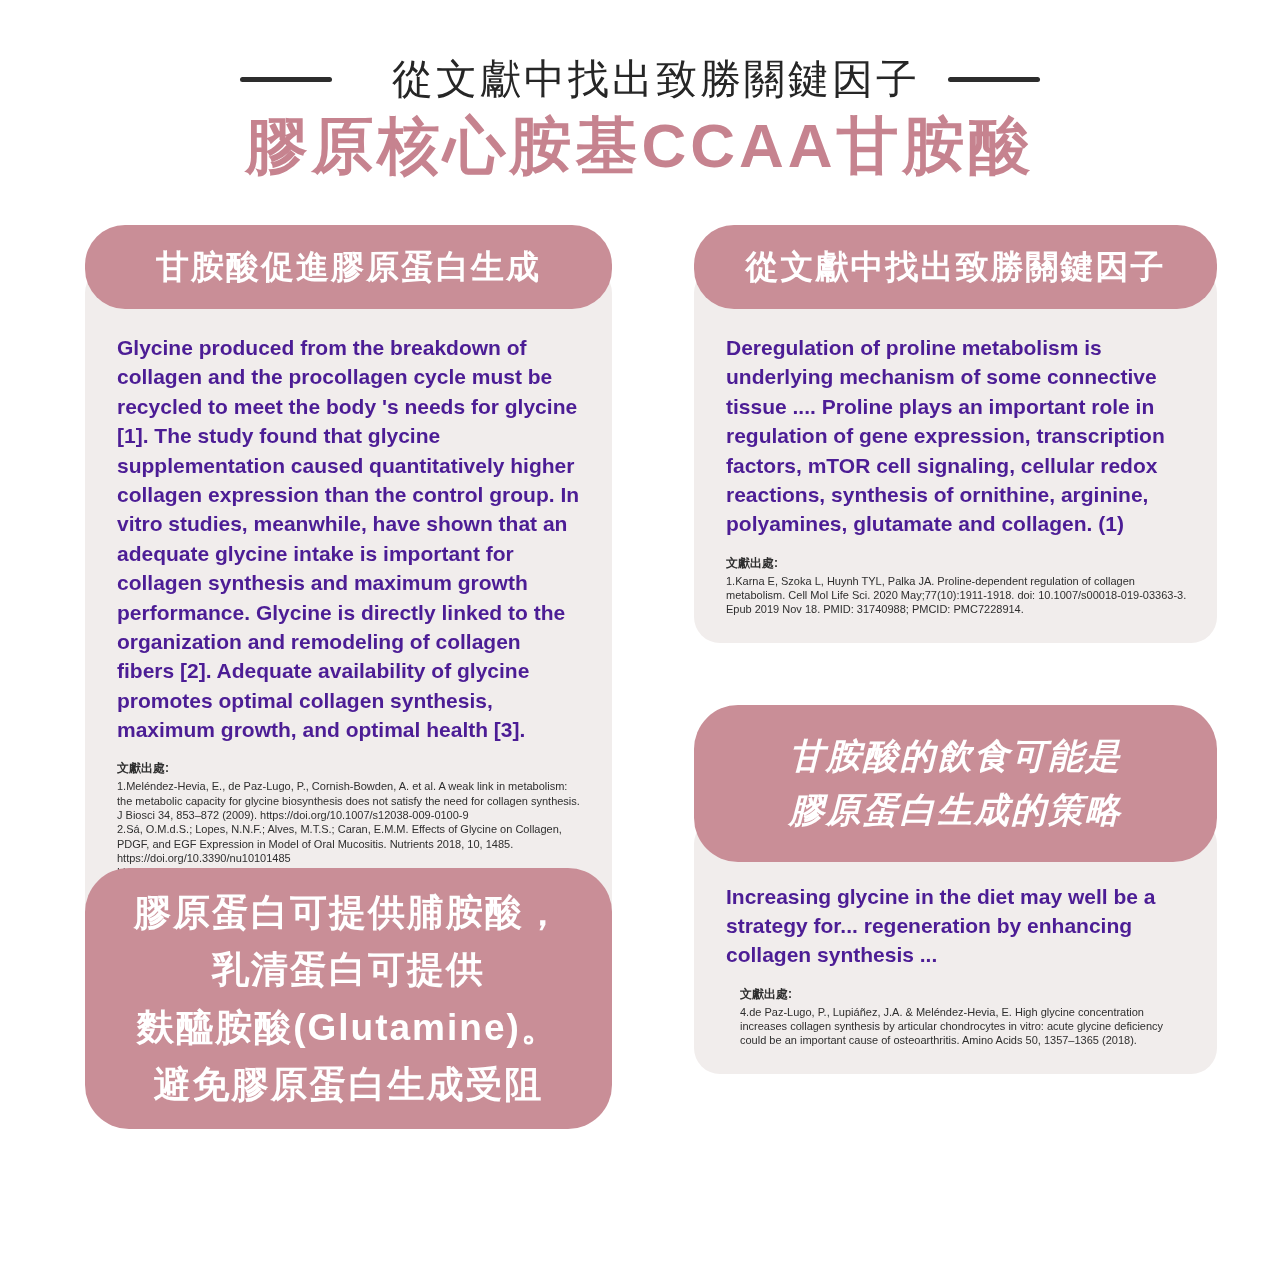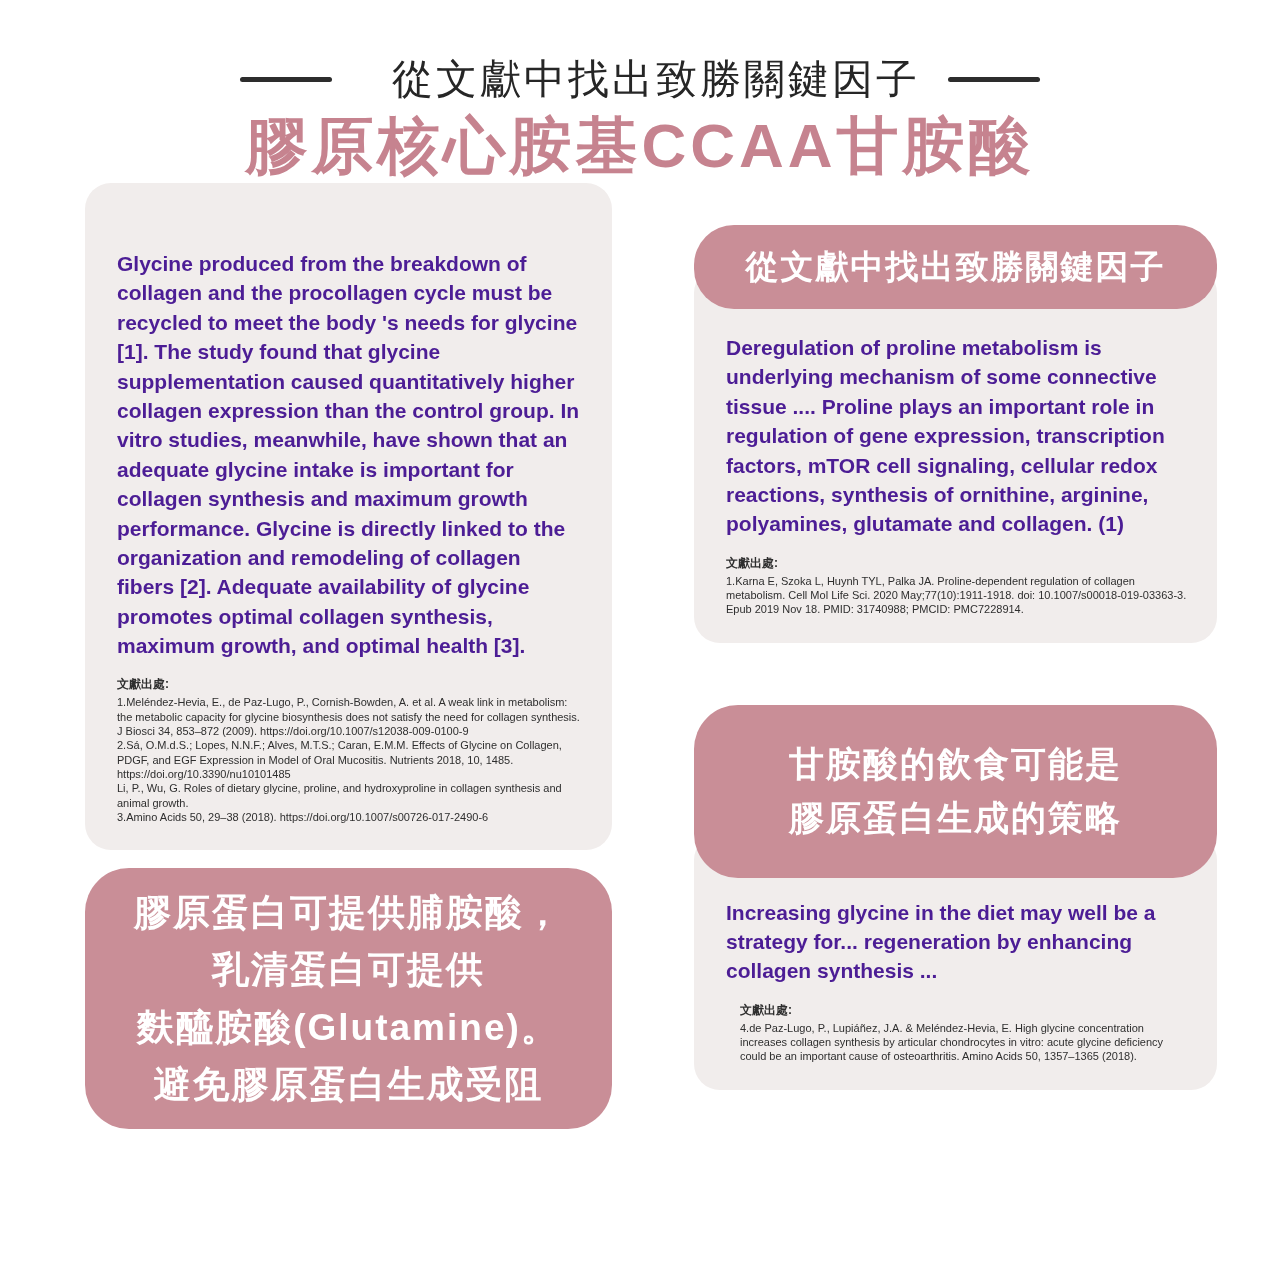--- a/index.html
+++ b/index.html
@@ -69,41 +69,44 @@
     text-align: center;
     color: #ffffff; font-weight: bold;
   }
   .rose-box .line { letter-spacing: 2px; }
 
   #card-left-1 { left: 85px;  top: 225px; width: 527px; }
   #card-right-1{ left: 694px; top: 225px; width: 523px; }
   #card-right-2{ left: 694px; top: 705px; width: 523px; }
   #card-left-2 { left: 85px;  top: 868px; width: 527px; }
 
-  #card-right-2 .rose-box { padding: 32px 16px; }
+  #card-right-2 .rose-box { padding: 24px 16px; font-style: italic; }
   #card-right-2 .rose-box .line { font-size: 35px; line-height: 1.55; }
   #card-left-2 .rose-box { padding: 16px 10px; }
   #card-left-2 .rose-box .line { font-size: 37px; line-height: 1.55; }
 
   #card-left-2 .card-body { margin-top: -50px; padding: 72px 34px 26px 36px; }
   #card-right-2 .card-body { margin-top: -44px; padding: 64px 30px 26px 32px; }
 </style>
 </head>
 <body>
 
 <div class="page">
 
   <div class="header-sub">
     <div class="dash-line"></div>
     <div class="header-sub-text">從文獻中找出致勝關鍵因子</div>
     <div class="dash-line"></div>
   </div>
   <div class="page-title">膠原核心胺基CCAA甘胺酸</div>
 
   <section class="card" id="card-left-1">
+    <div class="card-pill">
+      <h2>甘胺酸促進膠原蛋白生成</h2>
+    </div>
     <div class="card-body">
       <p class="body-text">Glycine produced from the breakdown of collagen and the procollagen cycle must be recycled to meet the body 's needs for glycine [1]. The study found that glycine supplementation caused quantitatively higher collagen expression than the control group. In vitro studies, meanwhile, have shown that an adequate glycine intake is important for collagen synthesis and maximum growth performance. Glycine is directly linked to the organization and remodeling of collagen fibers [2]. Adequate availability of glycine promotes optimal collagen synthesis, maximum growth, and optimal health [3].</p>
       <div class="citation">
         <div class="citation-label">文獻出處:</div>
         <div class="citation-line">1.Meléndez-Hevia, E., de Paz-Lugo, P., Cornish-Bowden, A. et al. A weak link in metabolism: the metabolic capacity for glycine biosynthesis does not satisfy the need for collagen synthesis. J Biosci 34, 853–872 (2009). https://doi.org/10.1007/s12038-009-0100-9</div>
         <div class="citation-line">2.Sá, O.M.d.S.; Lopes, N.N.F.; Alves, M.T.S.; Caran, E.M.M. Effects of Glycine on Collagen, PDGF, and EGF Expression in Model of Oral Mucositis. Nutrients 2018, 10, 1485. https://doi.org/10.3390/nu10101485</div>
         <div class="citation-line">Li, P., Wu, G. Roles of dietary glycine, proline, and hydroxyproline in collagen synthesis and animal growth.</div>
         <div class="citation-line">3.Amino Acids 50, 29–38 (2018). https://doi.org/10.1007/s00726-017-2490-6</div>
       </div>
     </div>

